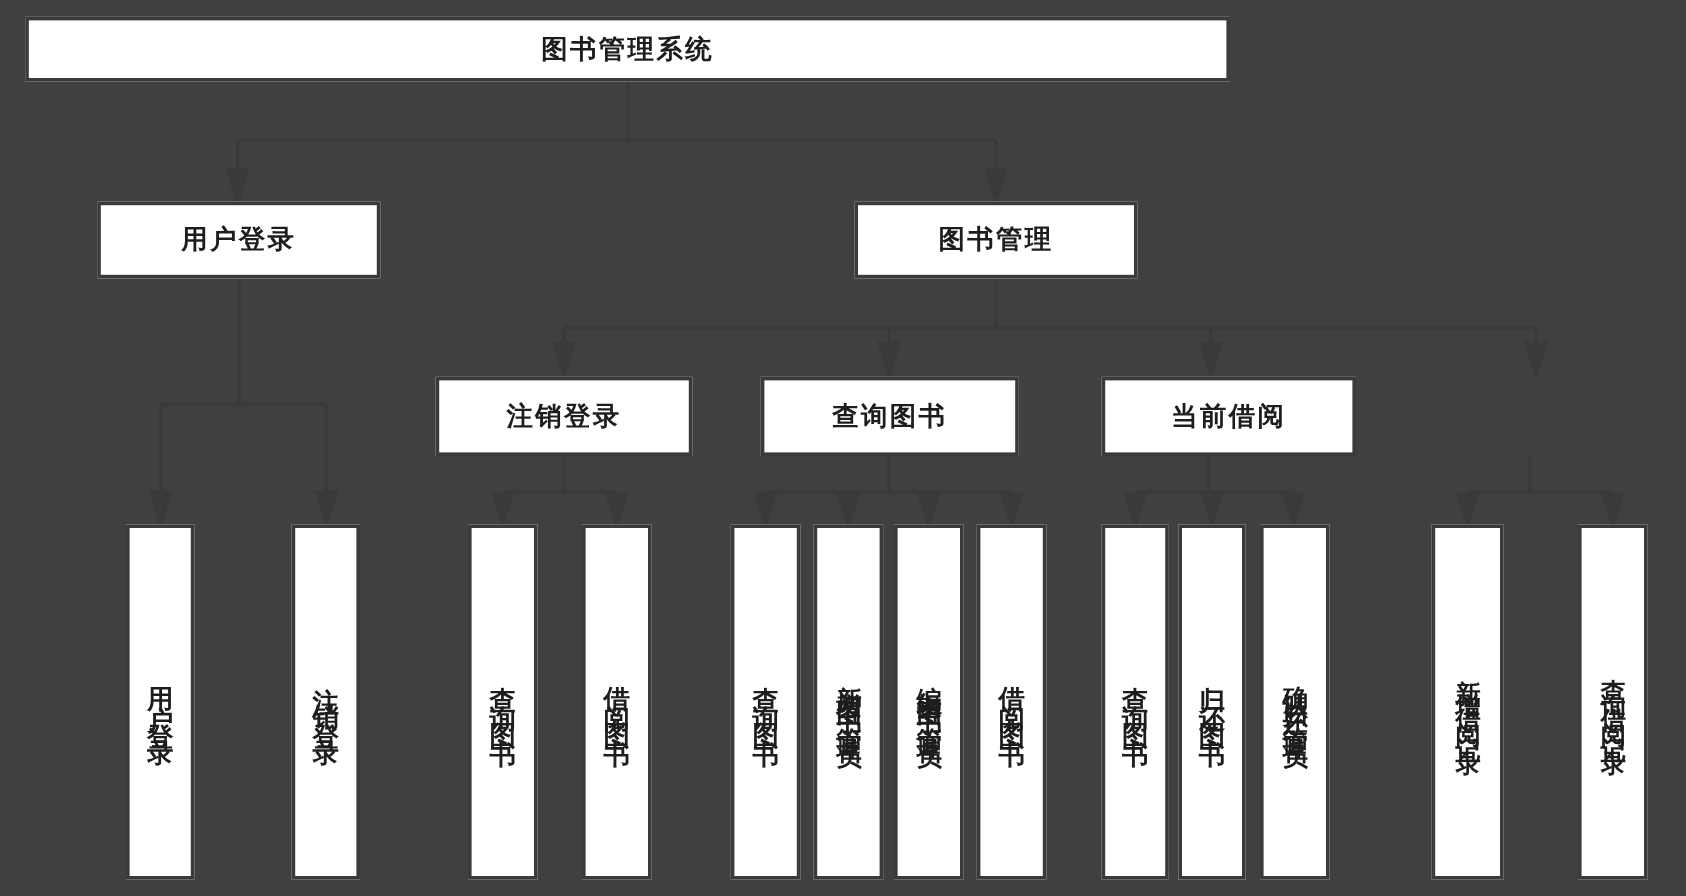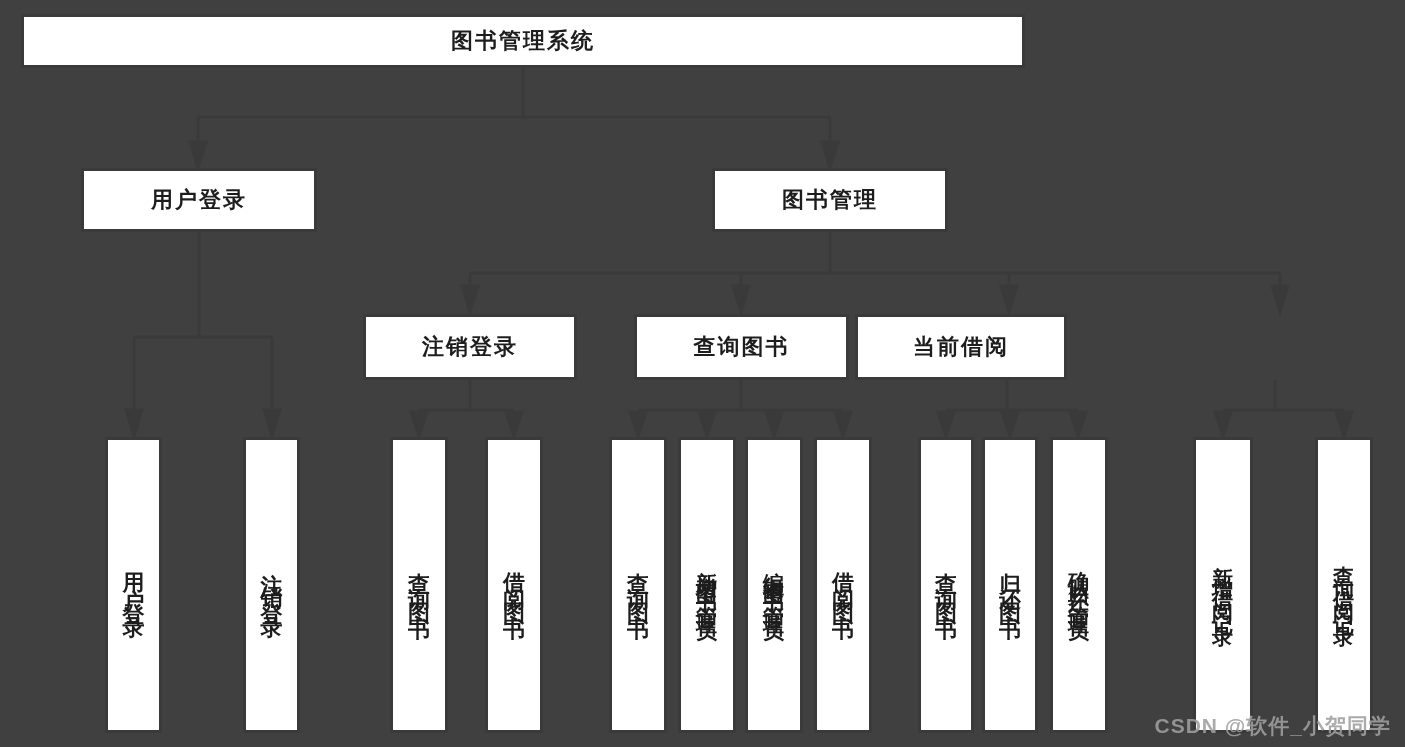--- a/index.html
+++ b/index.html
@@ -94,21 +94,21 @@
     </g>
   </svg>
 
   <div class="node hnode" style="left:21px;top:14px;width:1004px;height:54px">图书管理系统</div>
 
   <div class="node hnode" style="left:81px;top:168px;width:236px;height:64px">用户登录</div>
   <div class="node hnode" style="left:712px;top:168px;width:236px;height:64px">图书管理</div>
 
   <div class="node hnode" style="left:363px;top:314px;width:214px;height:66px">注销登录</div>
   <div class="node hnode" style="left:634px;top:314px;width:215px;height:66px">查询图书</div>
-  <div class="node hnode" style="left:855px;top:314px;width:212px;height:66px">当前借阅</div>
+  <div class="node hnode" style="left:918px;top:314px;width:212px;height:66px">当前借阅</div>
 
   <div class="node leaf" style="left:105px;width:57px">
     <span class="vtext sp4">用户登录</span>
   </div>
   <div class="node leaf" style="left:243px;width:57px">
     <span class="vtext sp4">注销登录</span>
   </div>
   <div class="node leaf" style="left:390px">
     <span class="vtext sp4">查询图书</span>
   </div>
@@ -136,14 +136,13 @@
   <div class="node leaf" style="left:1050px">
     <span class="vtext sp9">确认归还（管理员）</span>
   </div>
   <div class="node leaf" style="left:1193px;width:60px">
     <span class="vtext sp6">新增借阅记录</span>
   </div>
   <div class="node leaf" style="left:1315px">
     <span class="vtext sp6">查询借阅记录</span>
   </div>
 
-  <div class="watermark">CSDN @软件_小贺同学</div>
 </div>
 
 </body></html>

